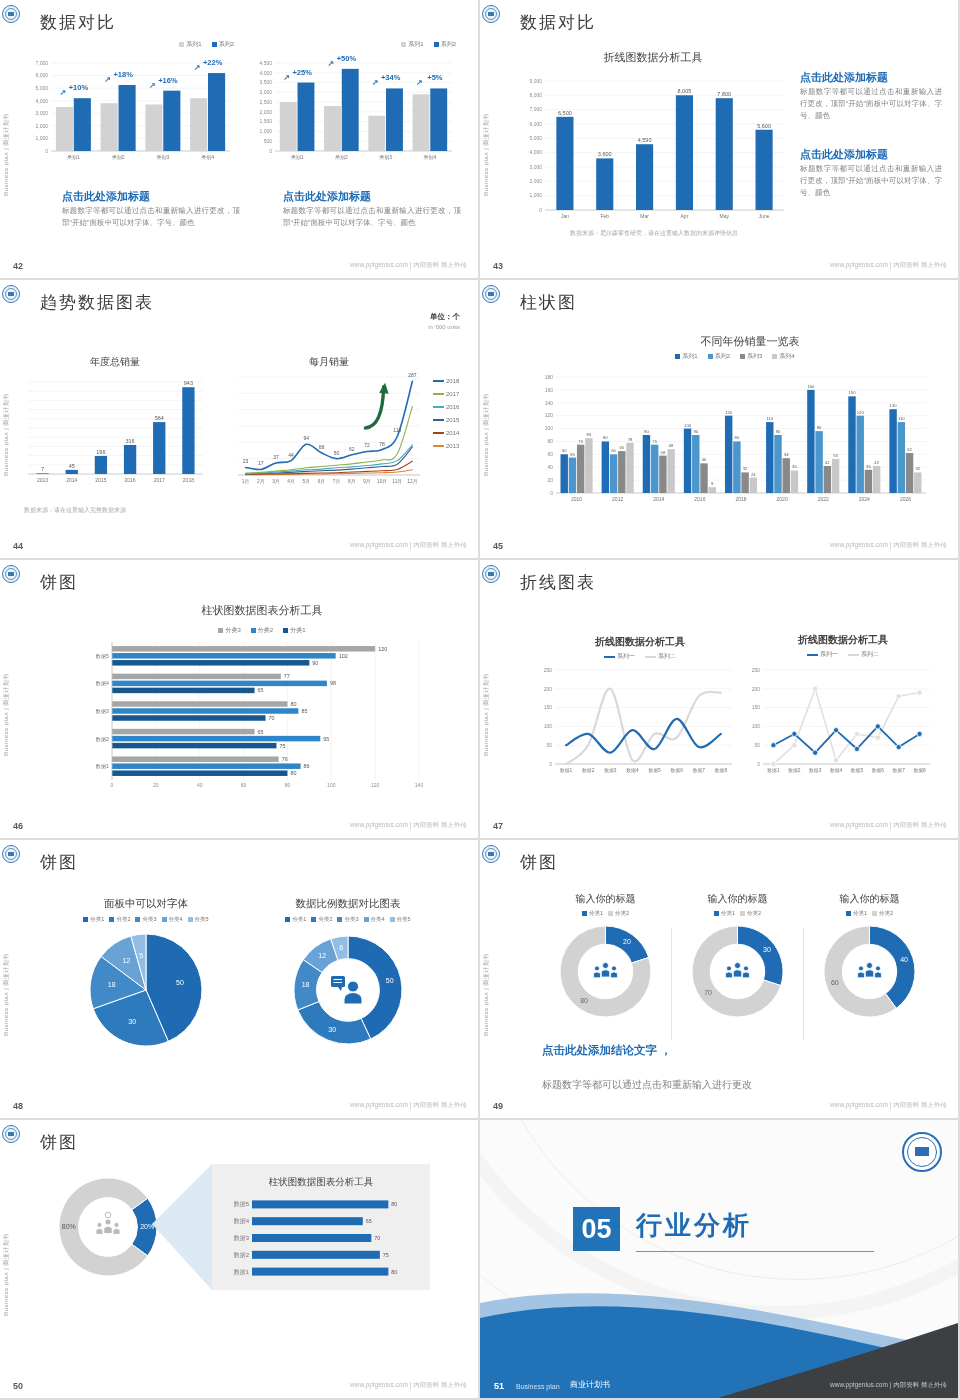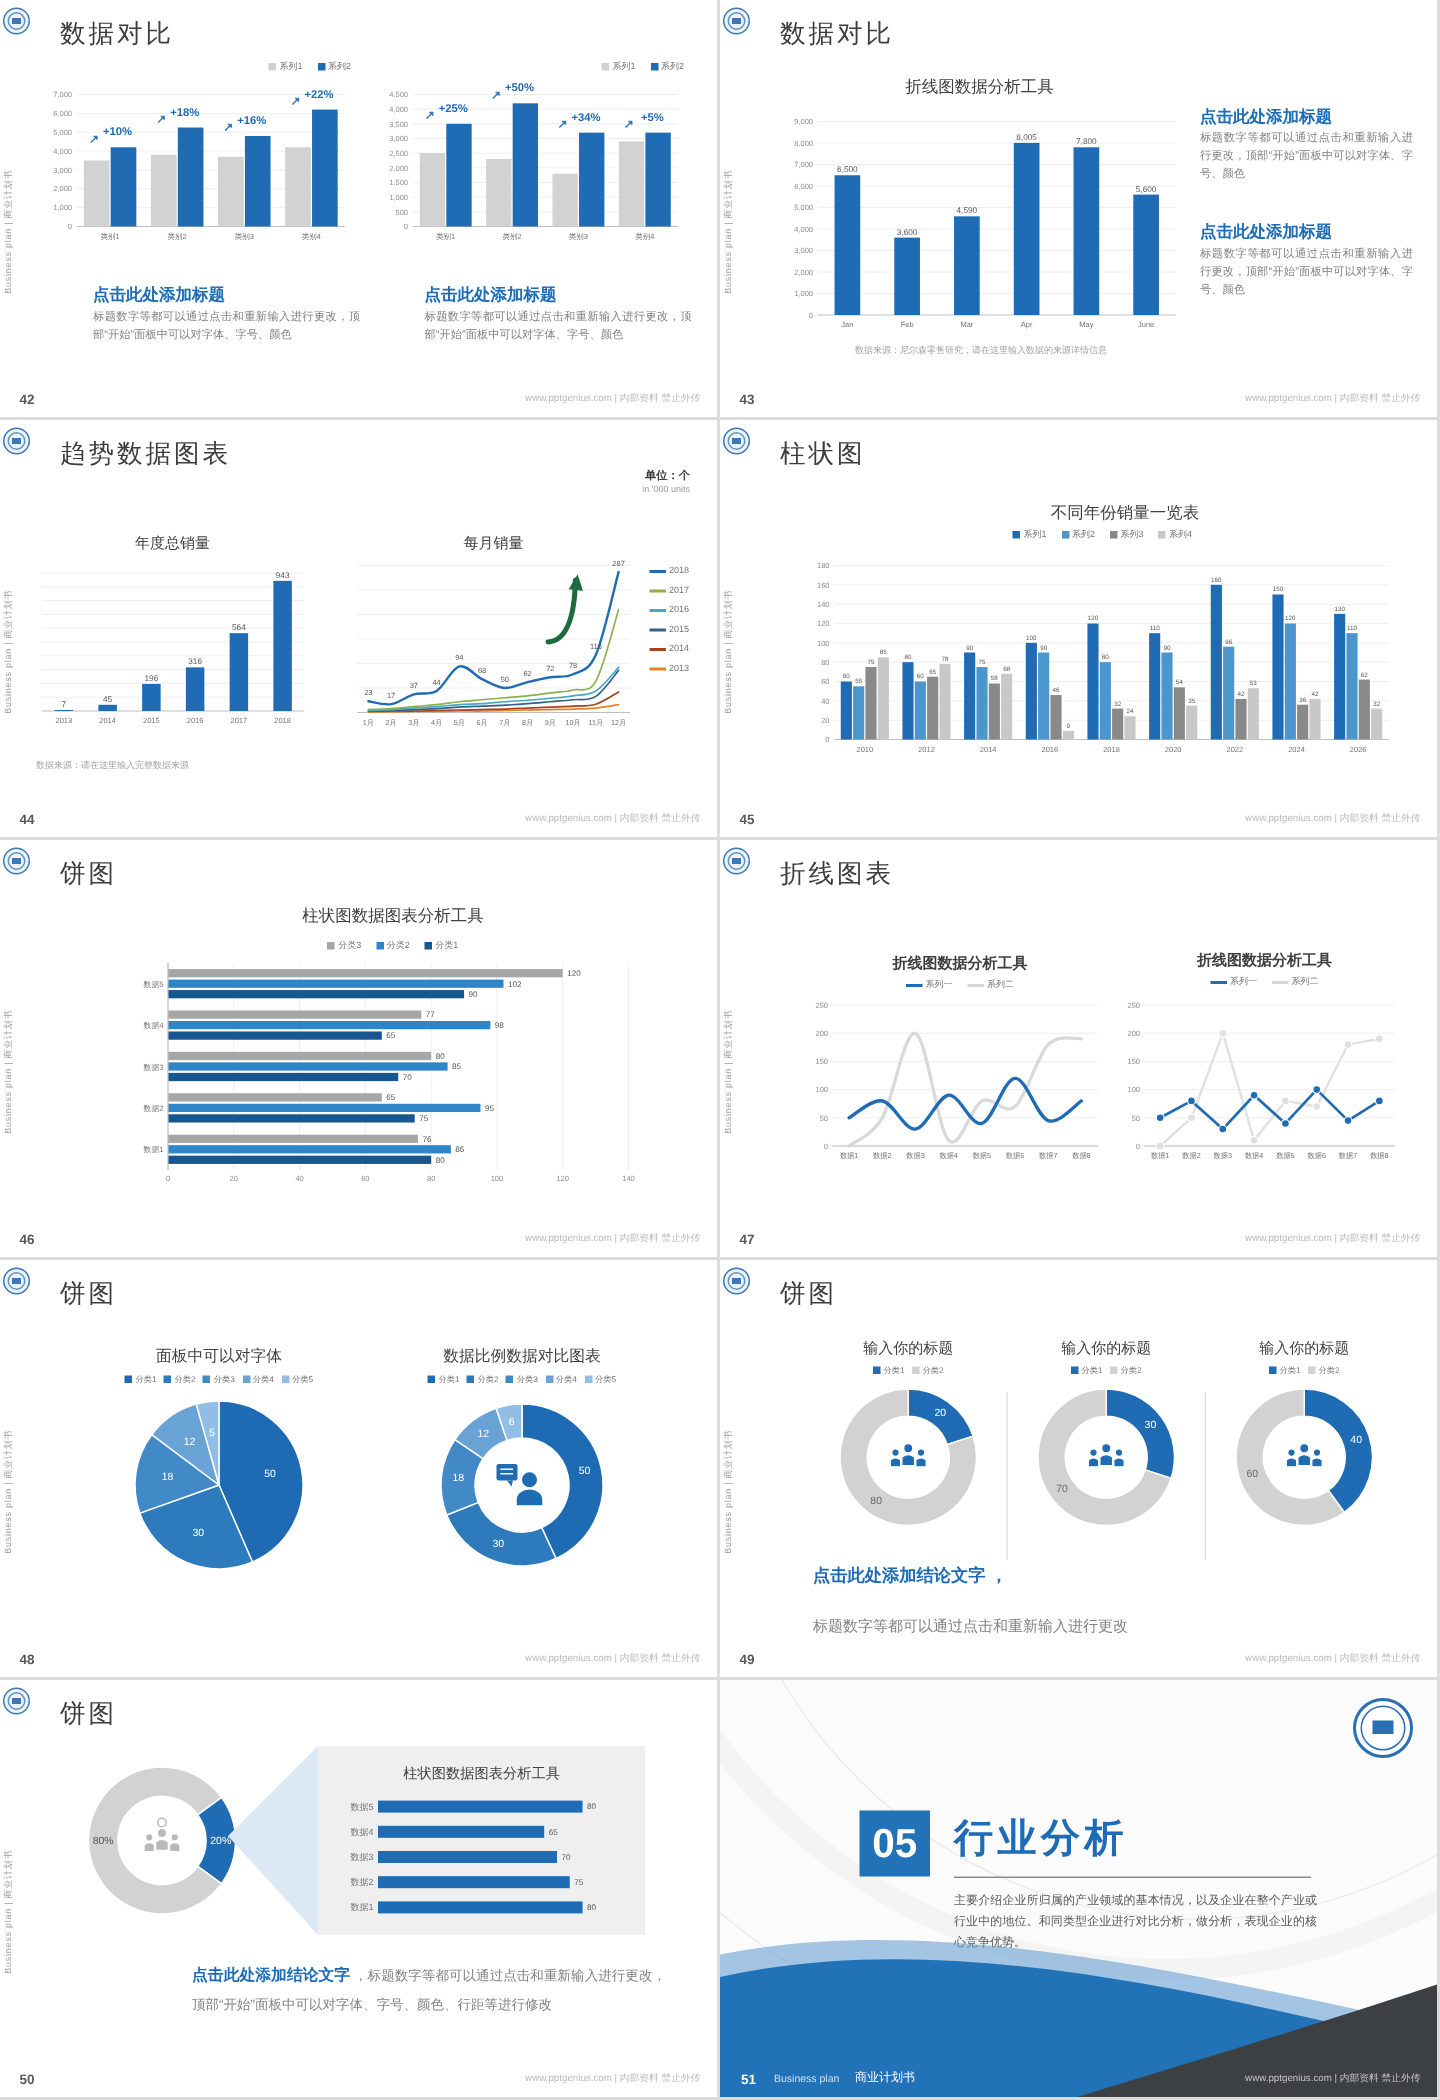--- a/index.html
+++ b/index.html
@@ -851,36 +851,34 @@
               <rect x="26" y="40" width="119.31818181818181" height="8" fill="#1f6cb4"></rect>
               <text x="148.3181818181818" y="45.9" font-size="5.4" fill="#595959">70</text>
               <text x="23" y="62.800000000000004" text-anchor="end" font-size="6" fill="#737373">数据2</text>
               <rect x="26" y="56.800000000000004" width="127.8409090909091" height="8" fill="#1f6cb4"></rect>
               <text x="156.8409090909091" y="62.7" font-size="5.4" fill="#595959">75</text>
               <text x="23" y="79.60000000000001" text-anchor="end" font-size="6" fill="#737373">数据1</text>
               <rect x="26" y="73.60000000000001" width="136.36363636363637" height="8" fill="#1f6cb4"></rect>
               <text x="165.36363636363637" y="79.50000000000001" font-size="5.4" fill="#595959">80</text>
             </svg></div>
     </div>
-    <p class="conclusion" style="left:128px;top:188px;width:316px"><span class="h-blue-inline">点击此处添加结论文字</span><span> ，标题数字等都可以通过点击和重新输入进行更改，顶部“开始”面板中可以对字体、字号、颜色、行距等进行修改</span></p>
     <div class="pagenum">50</div>
     <div class="sfooter">www.pptgenius.com | 内部资料 禁止外传</div>
   </div>
     </div>
 
   <div class="cell">
       <div class="slide divider">
     <div class="swoosh sw1"></div>
     <div class="swoosh sw2"></div>
     <div class="swoosh sw3"></div>
     <div class="biglogo"></div>
     <div class="num-box">05</div>
     <div class="div-title">行业分析</div>
     <div class="div-rule"></div>
-    <p class="div-body">主要介绍企业所归属的产业领域的基本情况，以及企业在整个产业或行业中的地位。和同类型企业进行对比分析，做分析，表现企业的核心竞争优势。</p>
     <svg class="abs" style="left:0;bottom:0" width="478" height="125">
       <path d="M0,30 C140,2 300,40 478,78 L478,125 L0,125 Z" fill="#5b97cf" opacity="0.55"></path>
       <path d="M0,45 C150,12 320,55 478,92 L478,125 L0,125 Z" fill="#2272b8"></path>
       <path d="M478,50 C400,76 320,100 238,125 L478,125 Z" fill="#3c4043"></path>
     </svg>
     <div class="div-foot-page">51</div>
     <div class="div-foot-brand">Business plan</div>
     <div class="div-foot-book">商业计划书</div>
     <div class="div-footer-r">www.pptgenius.com | 内部资料 禁止外传</div>
   </div>

